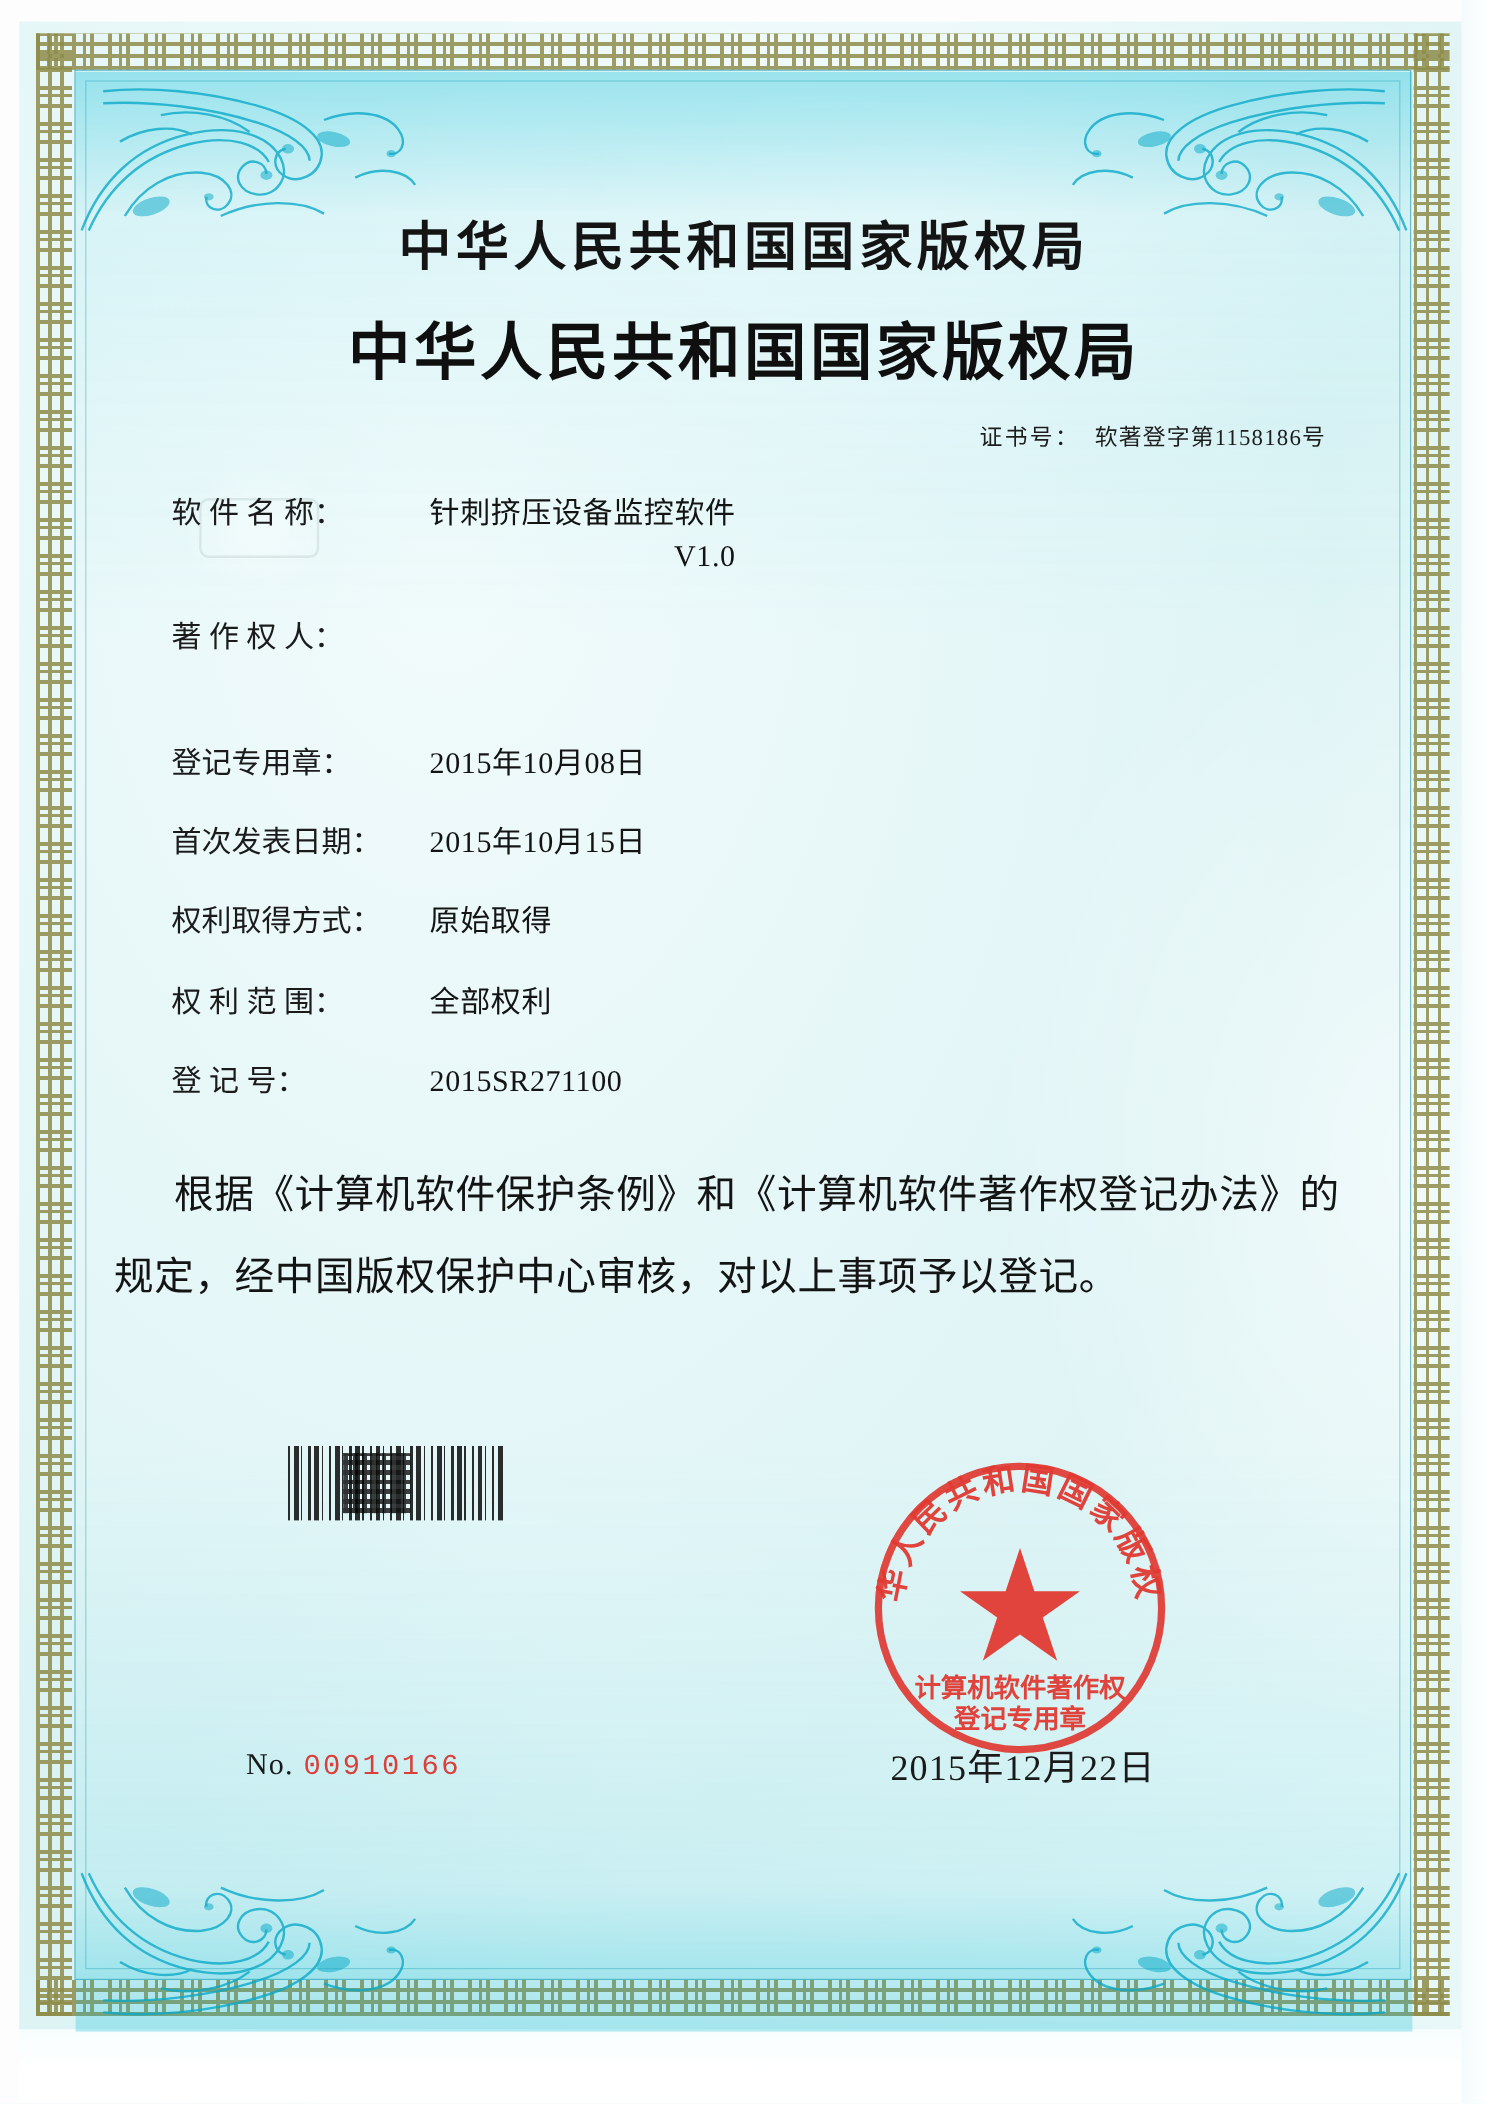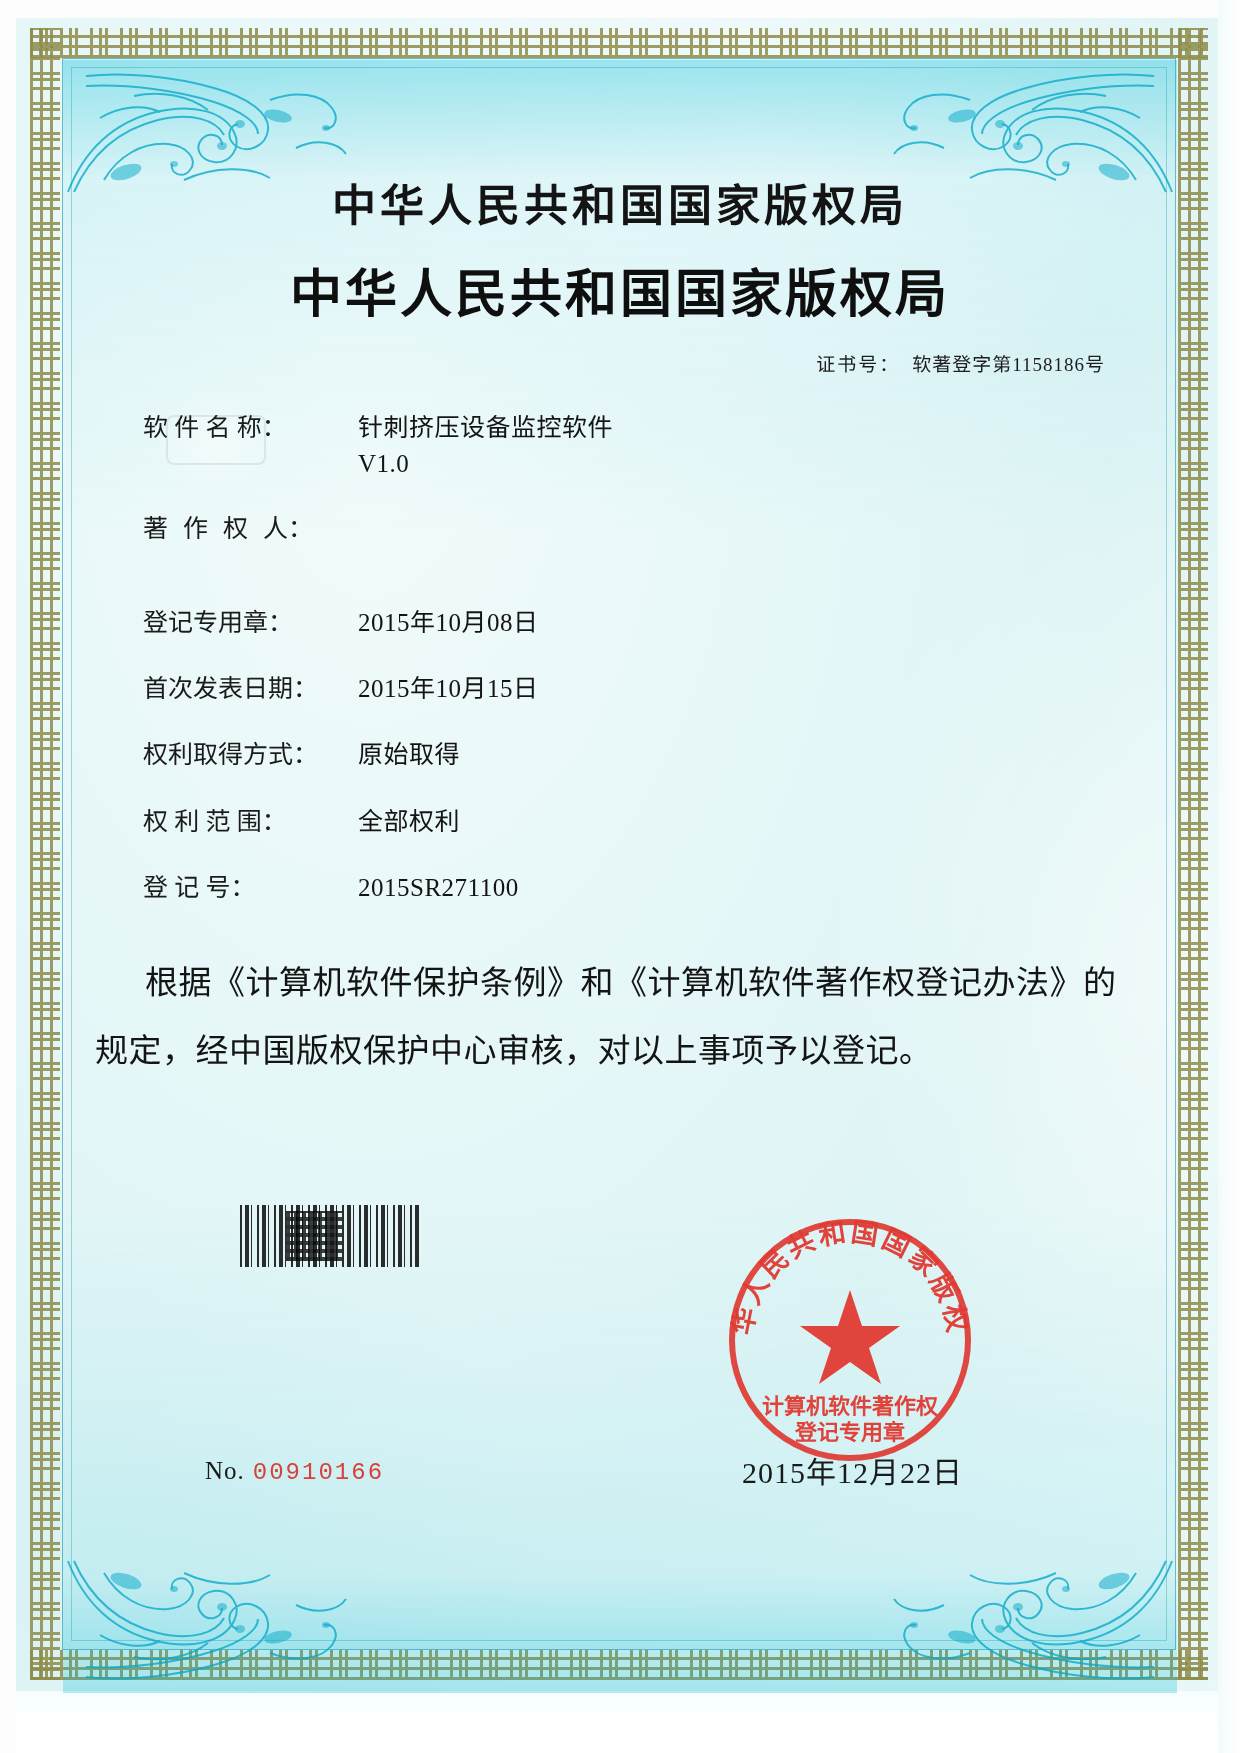--- a/index.html
+++ b/index.html
@@ -199,24 +199,24 @@
     width: 215px;
     flex: 0 0 215px;
     letter-spacing: 0px;
     color: #1b1b1b;
     white-space: nowrap;
   }
   .field .v {
     color: #141414;
     letter-spacing: .5px;
   }
-  .field .v .v2 { display:block; }
+  .field .v .v2 { display:block;text-align:right; }
   .spacer-lg { height: 36px; }
 
-  .field.tight { margin-bottom: 20px; font-family: Liberation Mono, monospace; }
+  .field.tight { margin-bottom: 33px; }
 
   .statement {
     margin-top: 44px;
     font-size: 33px;
     line-height: 2.05;
     letter-spacing: .5px;
     color: #141414;
   }
   .statement p { margin: 0; }
   .statement .indent { text-indent: 50px; }

